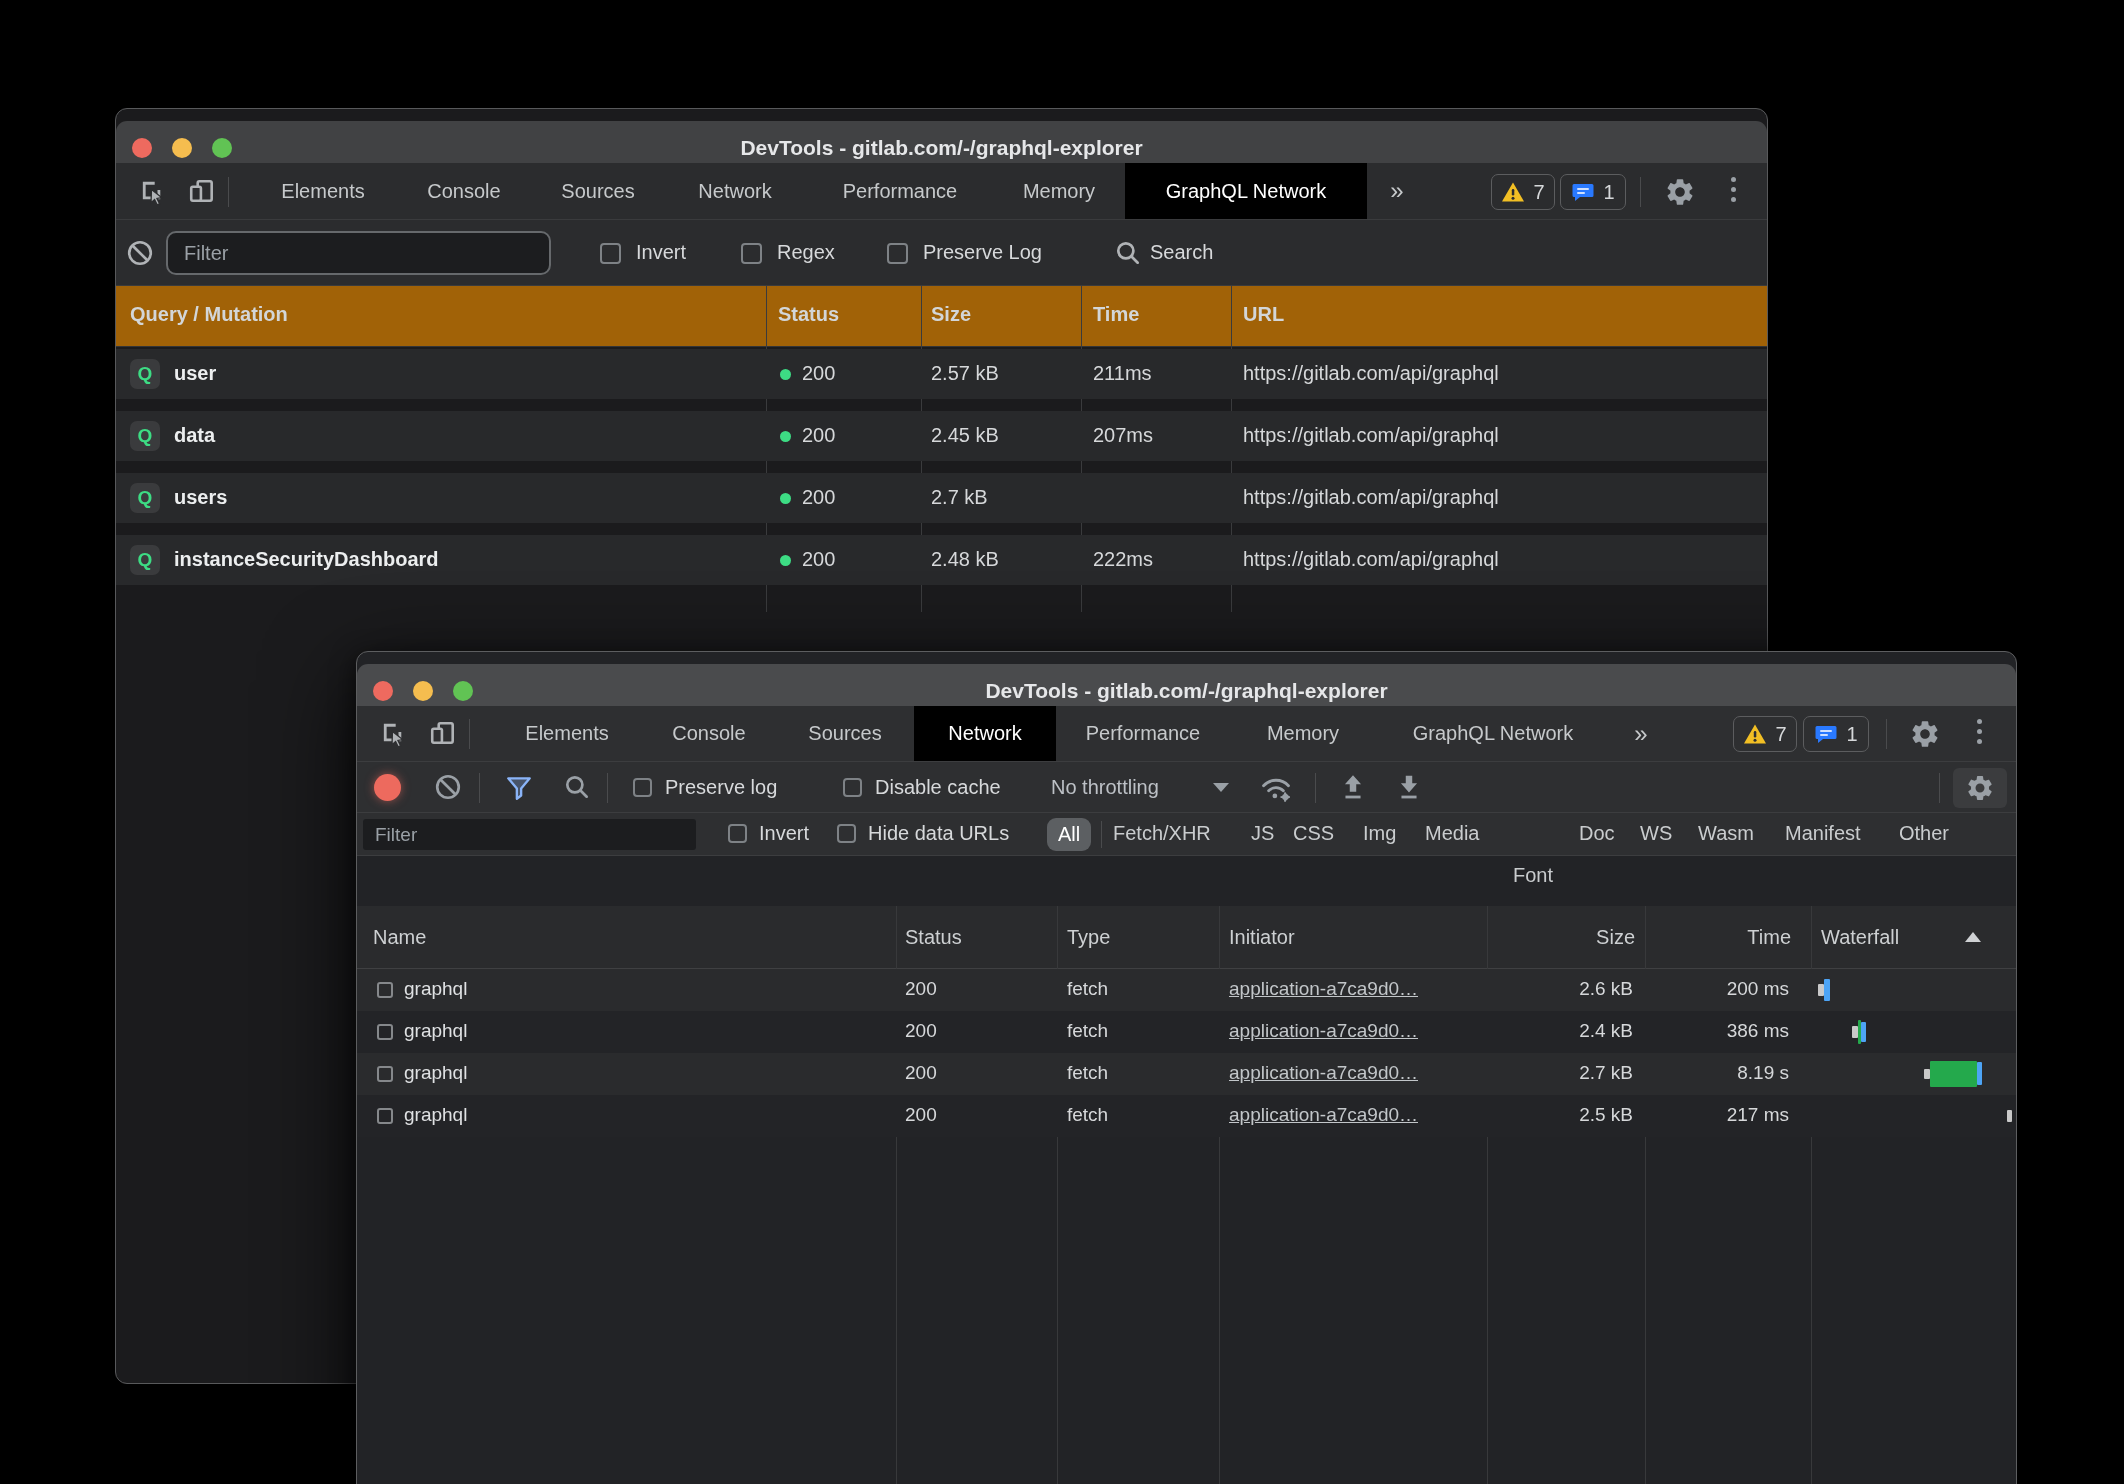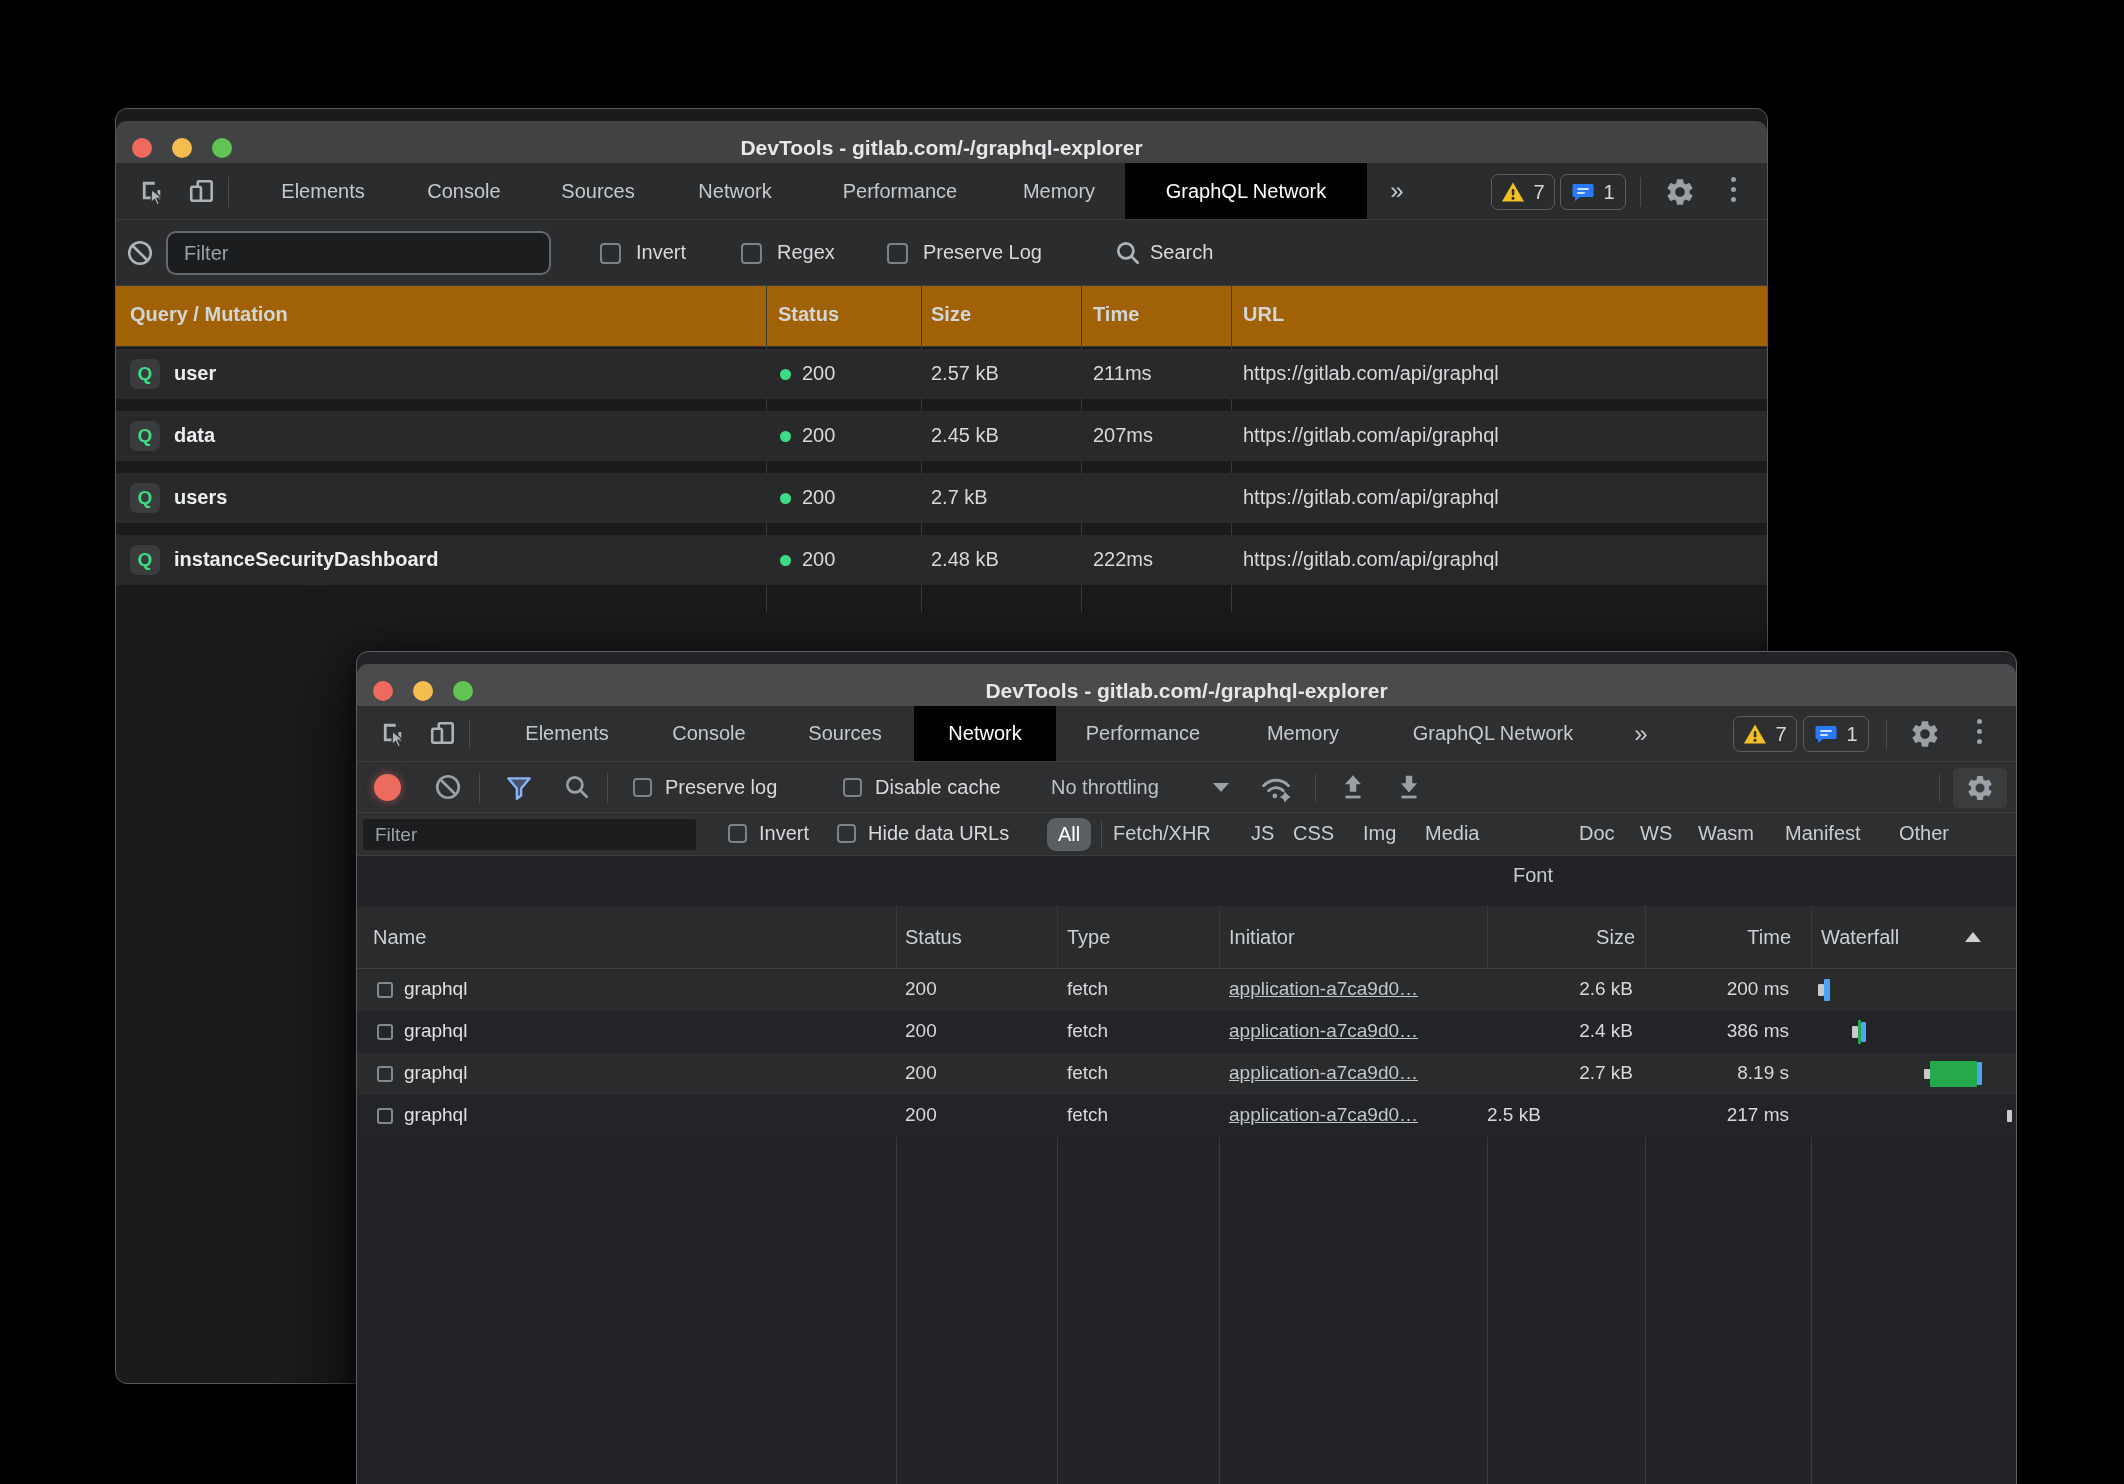--- a/index.html
+++ b/index.html
@@ -369,17 +369,17 @@
     <span class="wbar" style="left:1567px; top:16px; width:6px; height:10px; background:#c9c9c9;"></span>
     <span class="wbar" style="left:1573px; top:8px; width:47px; height:26px; background:#24a94c;"></span>
     <span class="wbar" style="left:1620px; top:9px; width:5px; height:23px; background:#4da4f5;"></span>
   </div>
   <div class="abs" style="left:0; top:443px; width:100%; height:42px; background:#232427;">
     <span class="abs" style="left:20px; top:13px; width:16px; height:16px; border:2px solid #85888b; border-radius:3px;"></span>
     <span class="cell" style="left:47px; top:9px; font-size:19px; color:#dfe1e3;">graphql</span>
     <span class="cell" style="left:548px; top:9px; font-size:19px;">200</span>
     <span class="cell" style="left:710px; top:9px; font-size:19px;">fetch</span>
     <span class="cell" style="left:872px; top:9px; font-size:19px; max-width:240px; overflow:hidden; text-overflow:ellipsis; text-decoration:underline; color:#c2c6c9;">application-a7ca9d0…</span>
-    <span class="cell" style="left:1130px; top:9px; width:146px; font-size:19px;">2.5 kB</span>
+    <span class="cell" style="left:1130px; top:9px; width:146px; text-align:right; font-size:19px;">2.5 kB</span>
     <span class="cell" style="left:1288px; top:9px; width:144px; text-align:right; font-size:19px;">217 ms</span>
     <span class="wbar" style="left:1650px; top:15px; width:5px; height:12px; background:#c9c9c9;"></span>
   </div>
 </div>
 
 </body></html>

